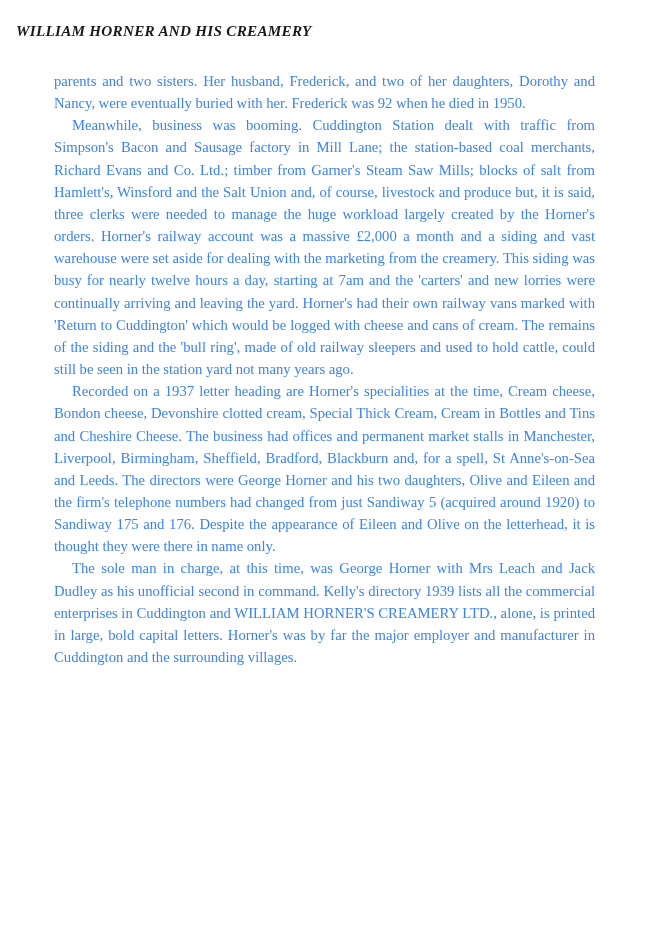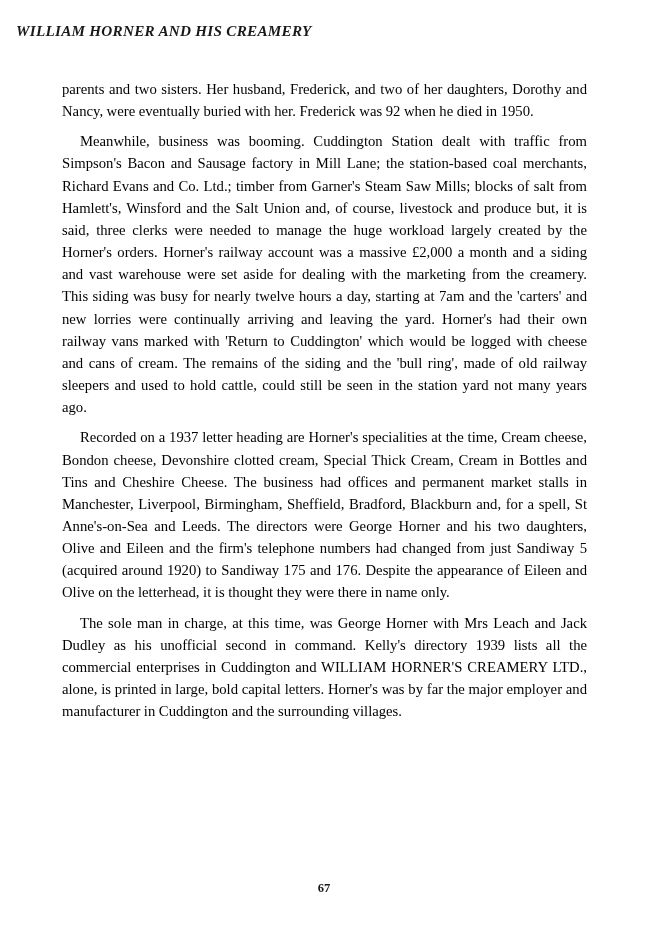--- a/index.html
+++ b/index.html
@@ -30,25 +30,25 @@
     white-space: nowrap;
     margin-left: 16px;
   }
   .text-column {
     position: absolute;
     top: 70px;
     left: 54px;
     width: 541px;
   }
   .para {
-    margin: 8px;
+    margin: 0;
     font-family: "Liberation Serif", "DejaVu Serif", serif;
     font-size: 14.7px;
     line-height: 22.15px;
-    color: #000000;
+    color: #3b82f6;
     text-align: justify;
     text-justify: inter-word;
     text-indent: 18px;
     -webkit-hyphens: none;
     hyphens: none;
     word-spacing: -0.1px;
   }
   .para.first {
     text-indent: 0;
   }
@@ -79,15 +79,14 @@
 
   <div class="running-head">WILLIAM HORNER AND HIS CREAMERY</div>
 
   <div class="text-column">
     <p class="para first">parents and two sisters. Her husband, Frederick, and two of her daughters, Dorothy and Nancy, were eventually buried with her. Frederick was 92 when he died in 1950.</p>
     <p class="para">Meanwhile, business was booming. Cuddington Station dealt with traffic from Simpson's Bacon and Sausage factory in Mill Lane; the station-based coal merchants, Richard Evans and Co. Ltd.; timber from Garner's Steam Saw Mills; blocks of salt from Hamlett's, Winsford and the Salt Union and, of course, livestock and produce but, it is said, three clerks were needed to manage the huge workload largely created by the Horner's orders. Horner's railway account was a massive £2,000 a month and a siding and vast warehouse were set aside for dealing with the marketing from the creamery. This siding was busy for nearly twelve hours a day, starting at 7am and the 'carters' and new lorries were continually arriving and leaving the yard. Horner's had their own railway vans marked with 'Return to Cuddington' which would be logged with cheese and cans of cream. The remains of the siding and the 'bull ring', made of old railway sleepers and used to hold cattle, could still be seen in the station yard not many years ago.</p>
     <p class="para">Recorded on a 1937 letter heading are Horner's specialities at the time, Cream cheese, Bondon cheese, Devonshire clotted cream, Special Thick Cream, Cream in Bottles and Tins and Cheshire Cheese. The business had offices and permanent market stalls in Manchester, Liverpool, Birmingham, Sheffield, Bradford, Blackburn and, for a spell, St Anne's-on-Sea and Leeds. The directors were George Horner and his two daughters, Olive and Eileen and the firm's telephone numbers had changed from just Sandiway 5 (acquired around 1920) to Sandiway 175 and 176. Despite the appearance of Eileen and Olive on the letterhead, it is thought they were there in name only.</p>
     <p class="para">The sole man in charge, at this time, was George Horner with Mrs Leach and Jack Dudley as his unofficial second in command. Kelly's directory 1939 lists all the commercial enterprises in Cuddington and WILLIAM HORNER'S CREAMERY LTD., alone, is printed in large, bold capital letters. Horner's was by far the major employer and manufacturer in Cuddington and the surrounding villages.</p>
   </div>
 
-  <div class="folio">67</div>
 
 </div>
 
 </body></html>

